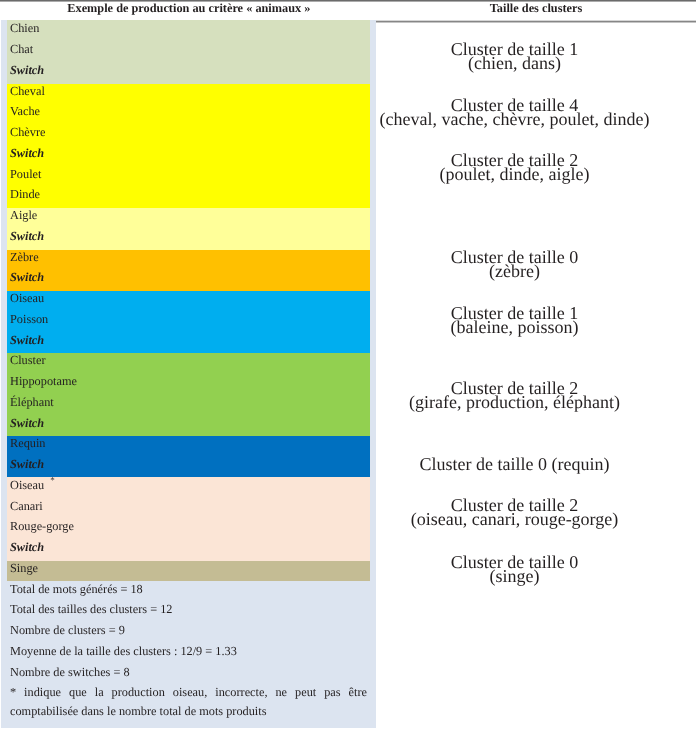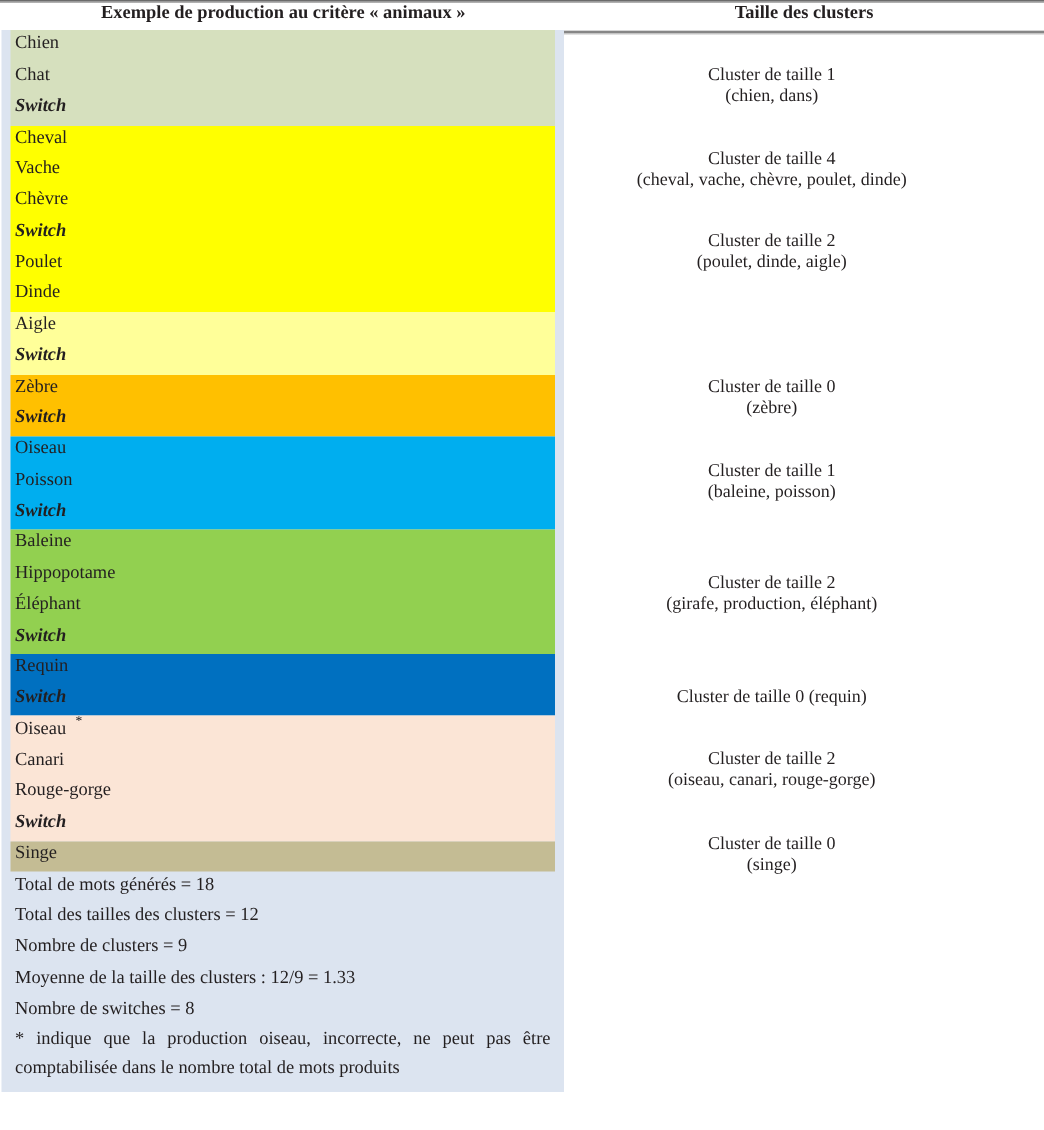--- a/index.html
+++ b/index.html
@@ -18,21 +18,21 @@
   
   .leftpanel{position:absolute;left:0;top:0;width:696px;height:753px;}
   .panelbg{position:absolute;background:#DCE4F0;}
   .band{position:absolute;}
   .row{position:absolute;font-size:12.3px;line-height:1;white-space:nowrap;transform:translateZ(0);}
   .rowwrap{position:relative;display:inline-block;}
   .sw{font-weight:bold;font-style:italic;}
   .star{position:absolute;left:100%;top:-3.4px;margin-left:6.2px;font-size:9px;line-height:1;}
   
   .rightcol{position:absolute;left:376.5px;top:0px;width:320px;height:753px;}
-  .cl{position:absolute;left:0;width:276px;text-align:center;font-size:12px;line-height:14.2px;white-space:nowrap;transform:translateZ(0);}
+  .cl{position:absolute;left:0;width:276px;text-align:center;font-size:18px;line-height:14.2px;white-space:nowrap;transform:translateZ(0);}
   
   .summary{position:absolute;left:0px;top:0px;width:444px;height:753px;}
   .sline{position:absolute;left:10px;font-size:12.3px;line-height:1;white-space:nowrap;transform:translateZ(0);}
   .foot{position:absolute;left:10px;width:357px;font-size:12.3px;line-height:19px;
         text-align:justify;text-align-last:left;transform:translateZ(0);}
 </style>
 </head>
 <body>
 
 <div class="page">
@@ -57,21 +57,21 @@
       <div class="row" style="left: 10px; top: 209px;"><span class="rowwrap"><span>Aigle</span></span></div>
       <div class="row sw" style="left: 10px; top: 230px;"><span class="rowwrap"><span>Switch</span></span></div>
       <div class="band" style="background: rgb(255, 192, 0); left: 7px; width: 363px; top: 250px; height: 41px;"></div>
       <div class="row" style="left: 10px; top: 251px;"><span class="rowwrap"><span>Zèbre</span></span></div>
       <div class="row sw" style="left: 10px; top: 271px;"><span class="rowwrap"><span>Switch</span></span></div>
       <div class="band" style="background: rgb(0, 174, 239); left: 7px; width: 363px; top: 291px; height: 62px;"></div>
       <div class="row" style="left: 10px; top: 292px;"><span class="rowwrap"><span>Oiseau</span></span></div>
       <div class="row" style="left: 10px; top: 313px;"><span class="rowwrap"><span>Poisson</span></span></div>
       <div class="row sw" style="left: 10px; top: 334px;"><span class="rowwrap"><span>Switch</span></span></div>
       <div class="band" style="background: rgb(146, 208, 80); left: 7px; width: 363px; top: 353px; height: 83px;"></div>
-      <div class="row" style="left: 10px; top: 354px;"><span class="rowwrap"><span>Baleine</span></span></div>
+      <div class="row" style="left: 10px; top: 354px;"><span class="rowwrap"><span>Cluster</span></span></div>
       <div class="row" style="left: 10px; top: 375px;"><span class="rowwrap"><span>Hippopotame</span></span></div>
       <div class="row" style="left: 10px; top: 396px;"><span class="rowwrap"><span>Éléphant</span></span></div>
       <div class="row sw" style="left: 10px; top: 417px;"><span class="rowwrap"><span>Switch</span></span></div>
       <div class="band" style="background: rgb(0, 112, 192); left: 7px; width: 363px; top: 436px; height: 41px;"></div>
       <div class="row" style="left: 10px; top: 437px;"><span class="rowwrap"><span>Requin</span></span></div>
       <div class="row sw" style="left: 10px; top: 458px;"><span class="rowwrap"><span>Switch</span></span></div>
       <div class="band" style="background: rgb(251, 229, 214); left: 7px; width: 363px; top: 477px; height: 84px;"></div>
       <div class="row" style="left: 10px; top: 479px;"><span class="rowwrap"><span>Oiseau</span><span class="star">*</span></span></div>
       <div class="row" style="left: 10px; top: 500px;"><span class="rowwrap"><span>Canari</span></span></div>
       <div class="row" style="left: 10px; top: 520px;"><span class="rowwrap"><span>Rouge-gorge</span></span></div>

